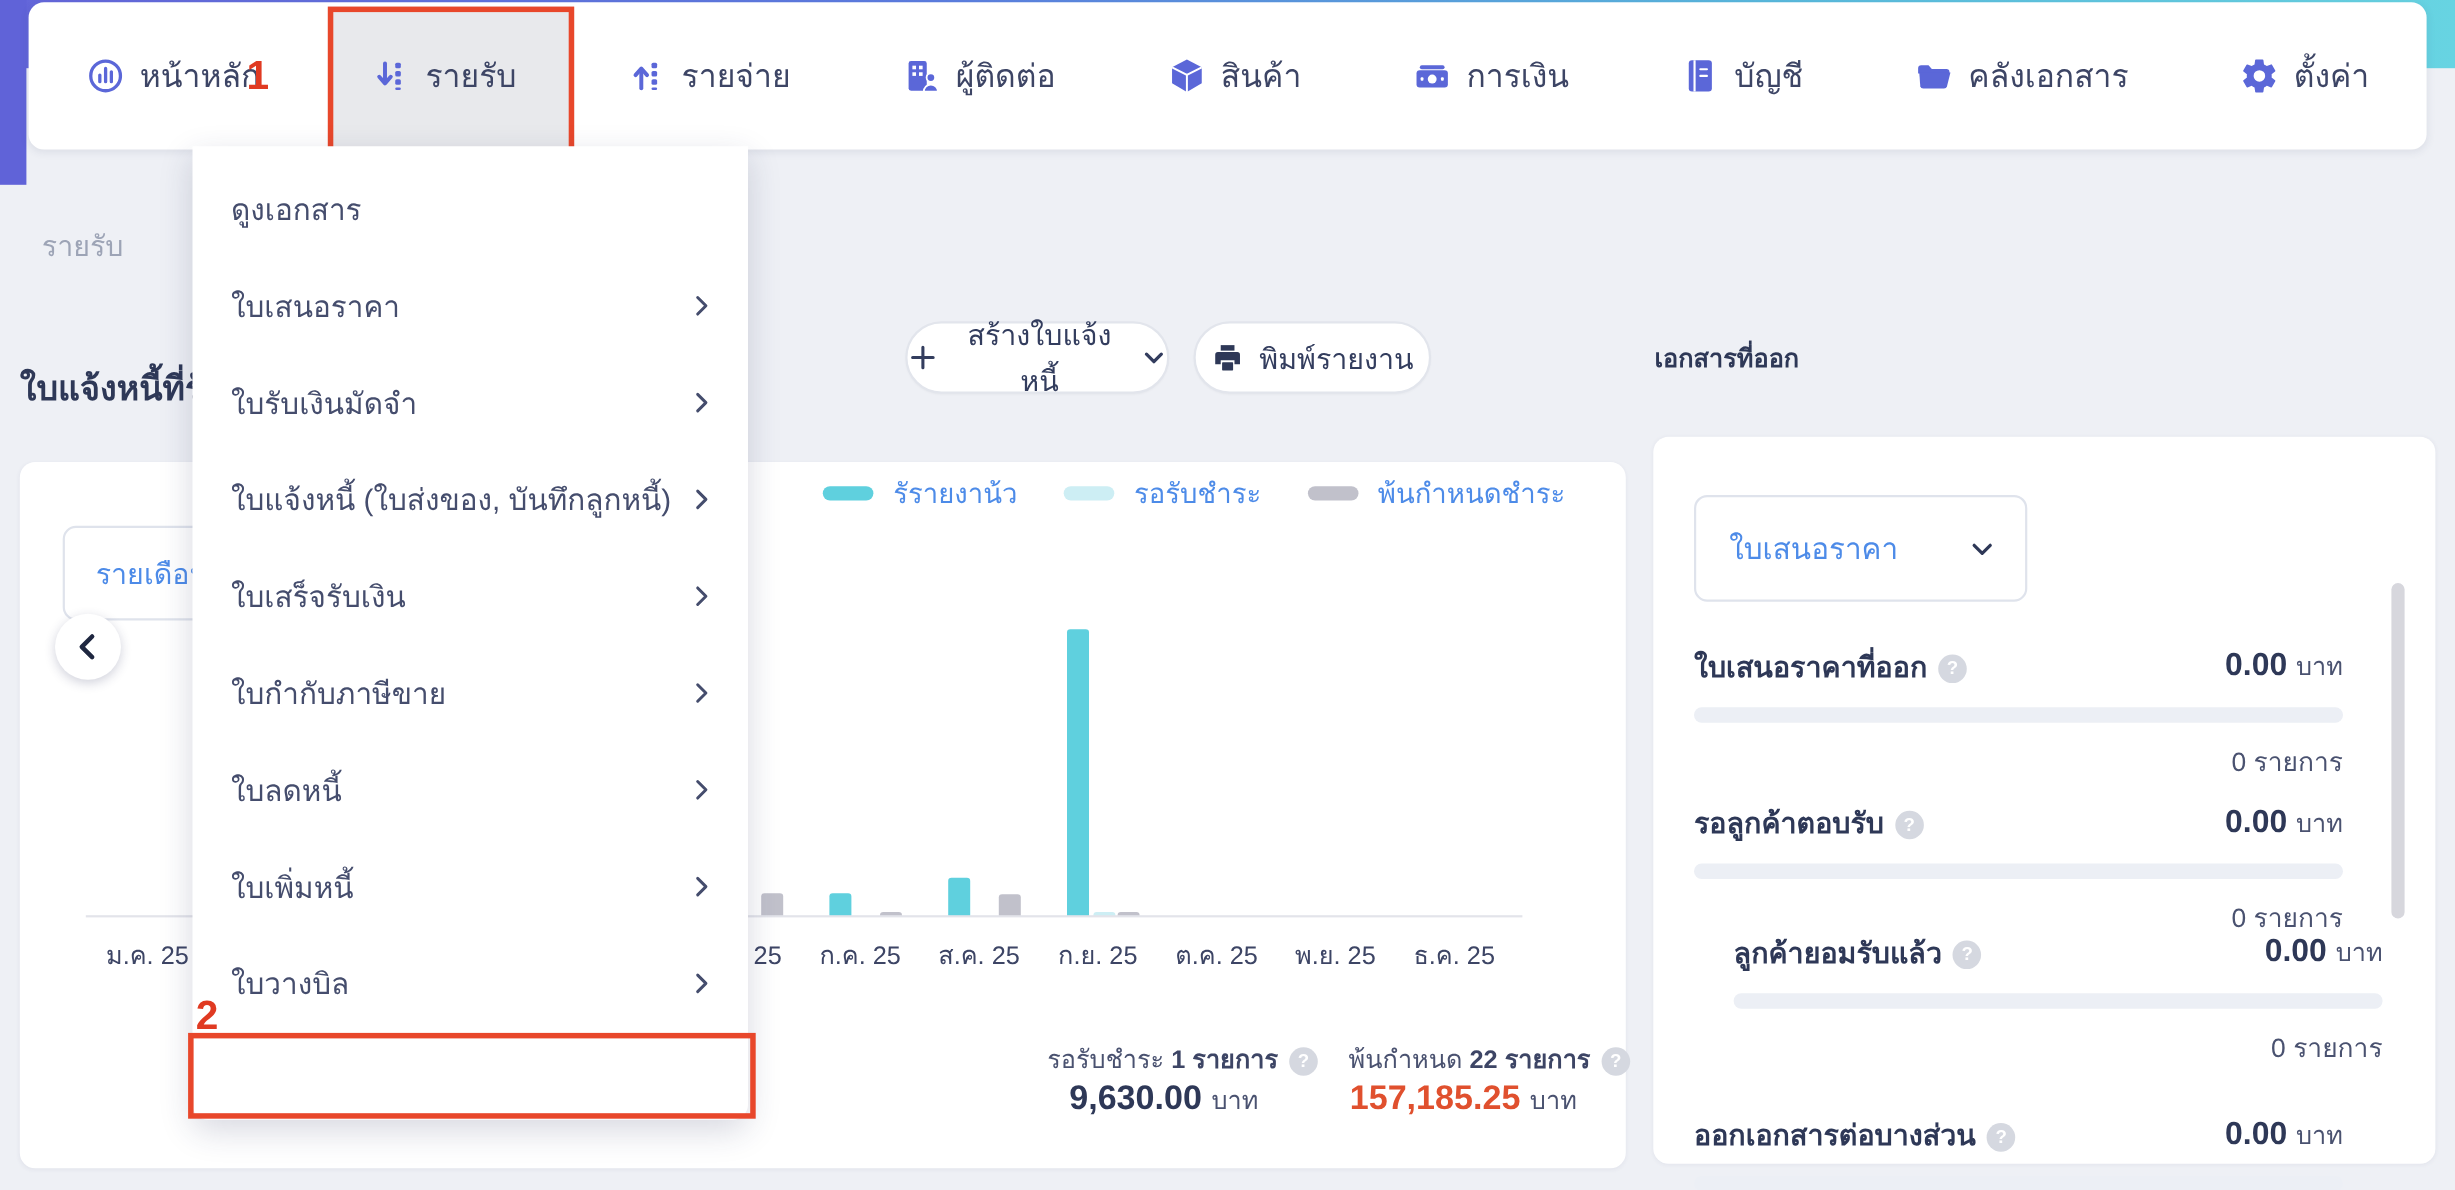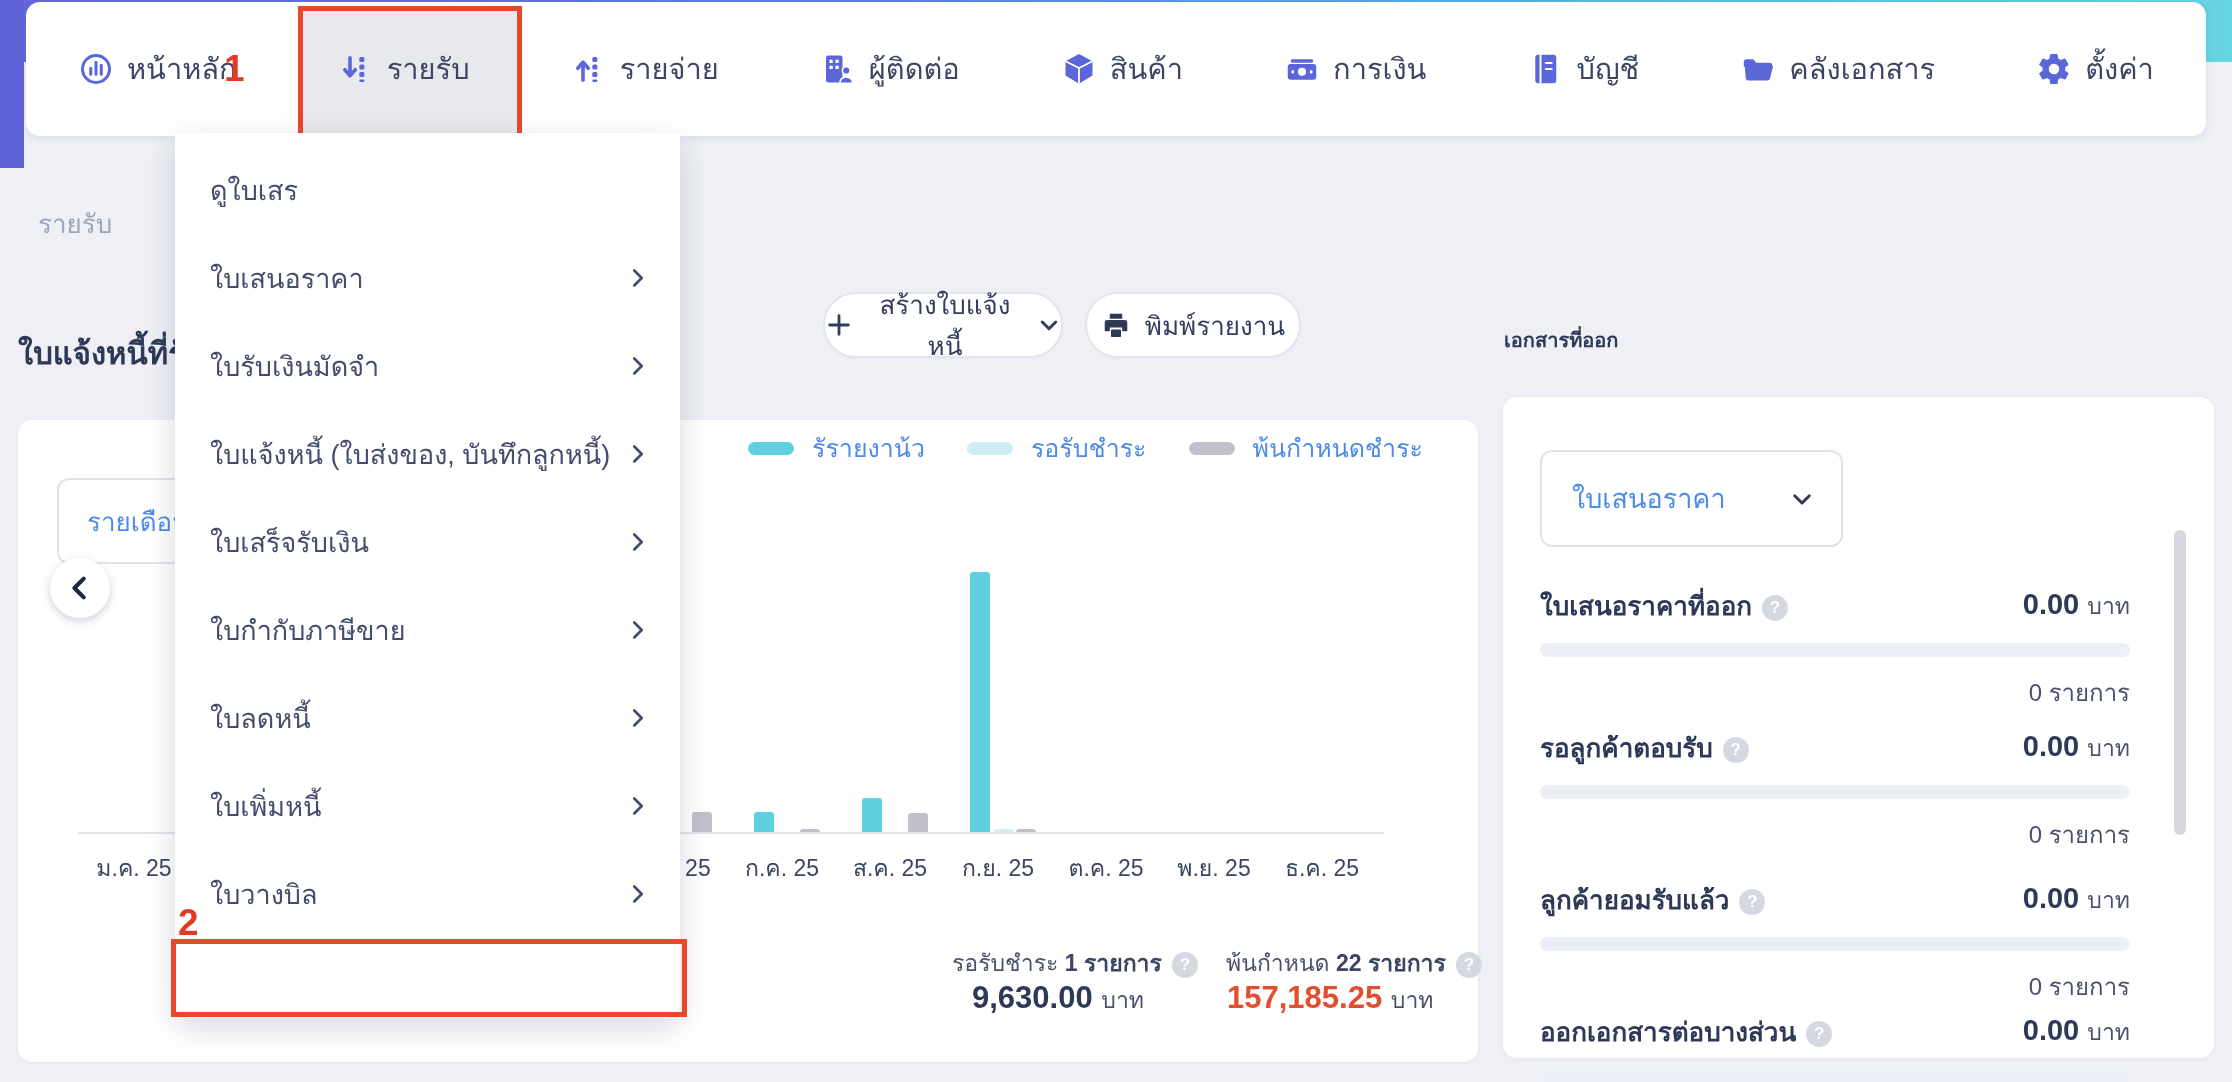--- a/index.html
+++ b/index.html
@@ -70,21 +70,21 @@
   .sum-label{position:absolute; font-size:23px; color:var(--grey-text); white-space:nowrap;margin-left:32px;}
   .sum-label b{color:var(--navy2);}
   .sum-value{position:absolute; font-size:31px; font-weight:bold; color:var(--navy); white-space:nowrap;}
   .sum-unit{font-size:23px; font-weight:normal; color:var(--grey-text);}
   .sum-value.overdue{color:#e0502e;}
   .help-icon{display:inline-flex; width:26px; height:26px; border-radius:50%; background:#d5d8e0;
     color:#fff; font-size:17px; align-items:center; justify-content:center; vertical-align:middle;
     margin-left:10px; font-weight:bold;}
 
   
-  .docs-heading{position:absolute; left:1504px; top:324px; font-size:20px; font-weight:bold;
+  .docs-heading{position:absolute; left:1504px; top:308px; font-size:23px; font-weight:bold;
     color:var(--navy); z-index:1;}
   .docs-card{position:absolute; left:1503px; top:397px; width:711px; height:661px;
     background:#fff; border-radius:14px; box-shadow:0 1px 4px rgba(50,55,100,.06); z-index:1;}
   .doc-select{position:absolute; top:53px; height:97px; border:2px solid #dfe3ec; border-radius:12px;
     background:#fff; display:flex; align-items:center; justify-content:space-between;
     padding:0 26px 0 30px; font-size:27px; color:var(--blue); cursor:pointer;}
   #doc-type-select{left:37px; width:303px;}
   #doc-period-select{left:373px; width:241px;}
   .doc-row{position:absolute; left:37px; width:590px; height:140px;}
   .doc-row-head{position:absolute; left:0; right:0; top:0; display:flex;
@@ -338,42 +338,42 @@
         <div class="doc-count">0 รายการ</div>
       </div>
       <div class="doc-row" style="top: 330px;">
         <div class="doc-row-head">
           <span class="doc-row-label"><span>รอลูกค้าตอบรับ</span><span class="help-icon">?</span></span>
           <span class="doc-row-value"><span>0.00</span> <span class="sum-unit">บาท</span></span>
         </div>
         <div class="doc-bar"></div>
         <div class="doc-count">0 รายการ</div>
       </div>
-      <div class="doc-row" style="top: 482px;">
+      <div class="doc-row" style="top: 448px; margin-left: 36px;">
         <div class="doc-row-head">
           <span class="doc-row-label"><span>ลูกค้ายอมรับแล้ว</span><span class="help-icon">?</span></span>
           <span class="doc-row-value"><span>0.00</span> <span class="sum-unit">บาท</span></span>
         </div>
         <div class="doc-bar"></div>
         <div class="doc-count">0 รายการ</div>
       </div>
       <div class="doc-row" style="top: 614px;">
         <div class="doc-row-head">
           <span class="doc-row-label"><span>ออกเอกสารต่อบางส่วน</span><span class="help-icon">?</span></span>
           <span class="doc-row-value"><span>0.00</span> <span class="sum-unit">บาท</span></span>
         </div>
         <div class="doc-bar"></div>
       </div>
     </div>
   <div class="scroll-thumb"></div>
 </section>
 
 <div class="menu-panel" id="menu-panel">
     <div class="menu-item">
-      <span>ดูใบเสร</span>
+      <span>ดูงเอกสาร</span>
     </div>
     <div class="menu-item">
       <span>ใบเสนอราคา</span>
       <span class="chev">
         <svg width="24" height="24" viewBox="0 0 16 16">
           <path d="M5.5 3l5 5-5 5" stroke="#454d6d" stroke-width="1.8" fill="none" stroke-linecap="round" stroke-linejoin="round"></path>
         </svg>
       </span>
     </div>
     <div class="menu-item">

